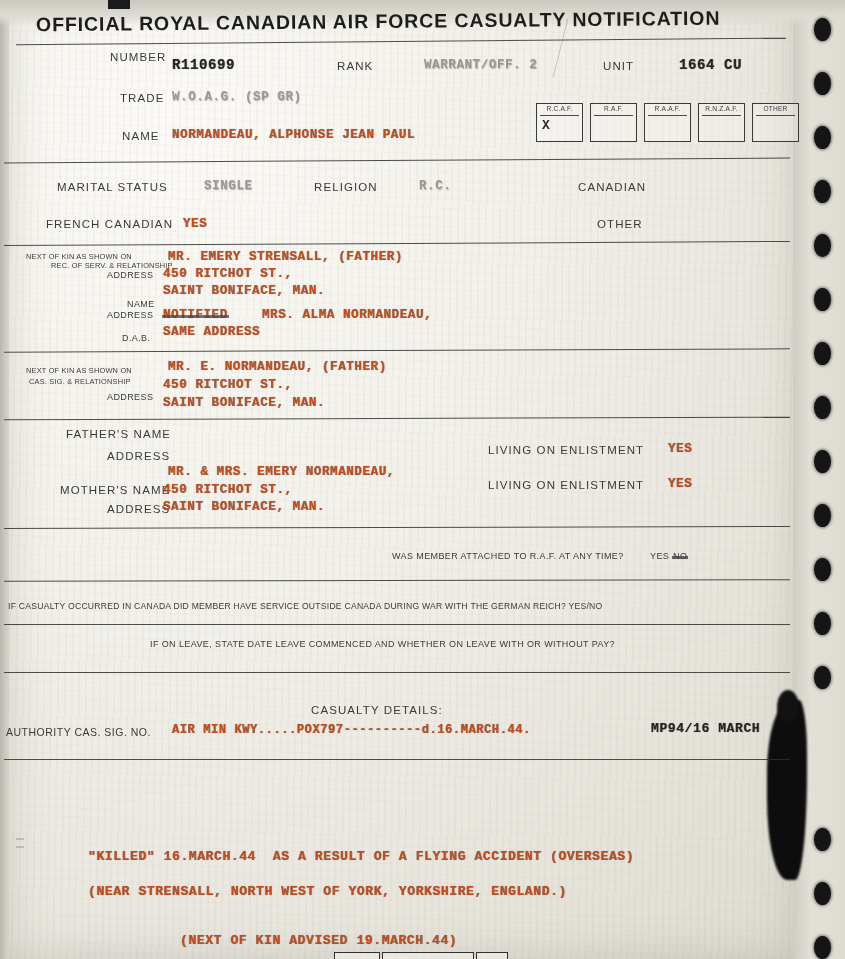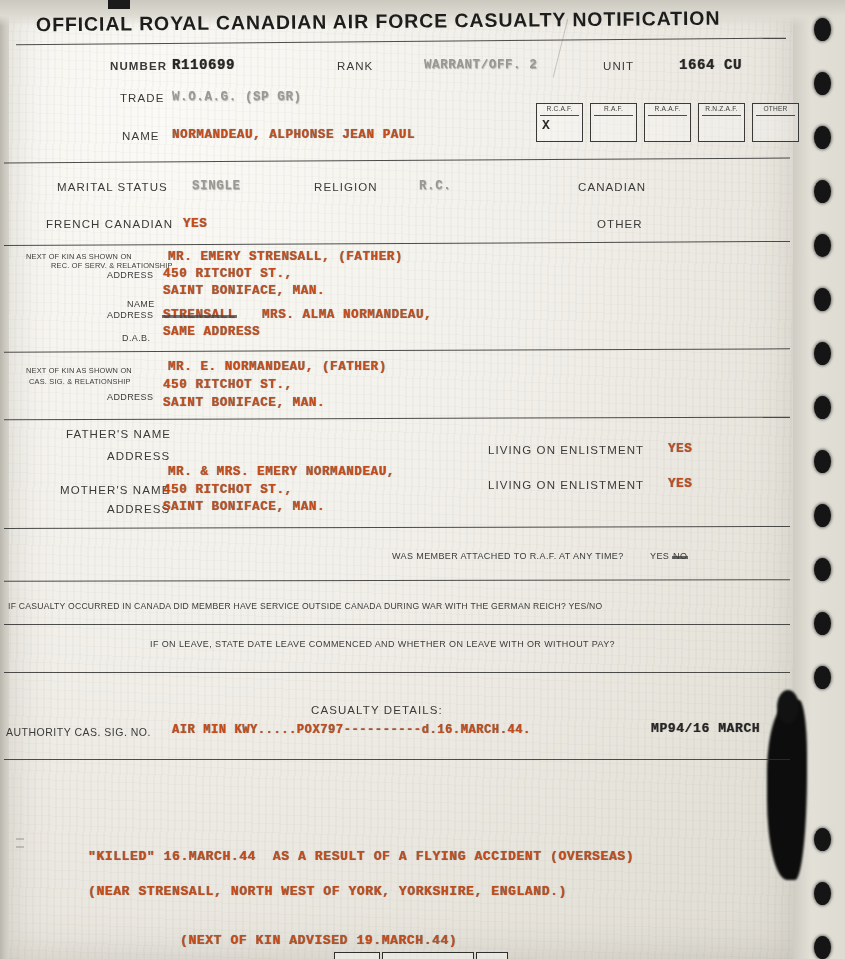--- a/index.html
+++ b/index.html
@@ -190,21 +190,21 @@
   <div class="hole" style="top:666px;"></div>
   <div class="hole" style="top:828px;"></div>
   <div class="hole" style="top:882px;"></div>
   <div class="hole" style="top:936px;"></div>
   <div class="blotch"></div>
   <div class="blotch2"></div>
 
   <div class="abs title" style="left:36px; top:10px; transform: rotate(-0.55deg);">OFFICIAL ROYAL CANADIAN AIR FORCE CASUALTY NOTIFICATION</div>
   <hr class="rule" style="left:16px; top:41px; width:770px; transform: rotate(-0.5deg);">
 
-  <div class="abs lbl" style="left:110px; top:60px;font-weight:bold;">NUMBER</div>
+  <div class="abs lbl" style="left:110px; top:51px;">NUMBER</div>
   <div class="abs tw strong" style="left:172px; top:57px; font-size:14px;">R110699</div>
 
   <div class="abs lbl" style="left:337px; top:60px;">RANK</div>
   <div class="abs tw faint" style="left:424px; top:58px;">WARRANT/OFF. 2</div>
 
   <div class="abs lbl" style="left:603px; top:60px;">UNIT</div>
   <div class="abs tw strong" style="left:679px; top:57px; font-size:14px;">1664 CU</div>
 
   <div class="abs lbl" style="left:120px; top:92px;">TRADE</div>
   <div class="abs tw faint" style="left:172px; top:90px;">W.O.A.G. (SP GR)</div>
@@ -234,21 +234,21 @@
   </div>
   <div class="box" style="left:752px; top:103px; width:45px; height:37px;">
     <div class="cap">OTHER</div>
     <div class="capline"></div>
     <div class="mark"></div>
   </div>
 
   <hr class="rule" style="left:4px; top:160px; width:786px; transform: rotate(-0.35deg);">
 
   <div class="abs lbl" style="left:57px; top:181px;">MARITAL STATUS</div>
-  <div class="abs tw faint" style="left:192px; top:179px;text-align:center;">SINGLE</div>
+  <div class="abs tw faint" style="left:204px; top:179px;text-align:center;">SINGLE</div>
 
   <div class="abs lbl" style="left:314px; top:181px;">RELIGION</div>
   <div class="abs tw faint" style="left:419px; top:179px;">R.C.</div>
 
   <div class="abs lbl" style="left:578px; top:181px;">CANADIAN</div>
 
   <div class="abs lbl" style="left:46px; top:218px;">FRENCH CANADIAN</div>
   <div class="abs tw" style="left:183px; top:217px;">YES</div>
   <div class="abs lbl" style="left:597px; top:218px;">OTHER</div>
 
@@ -257,21 +257,21 @@
   <div class="abs lbl xs" style="left:26px; top:252px;">NEXT OF KIN AS SHOWN ON</div>
   <div class="abs lbl xs" style="left:19px; top:261px;padding-left:32px;">REC. OF SERV. &amp; RELATIONSHIP</div>
   <div class="abs lbl sm" style="left:107px; top:270px;">ADDRESS</div>
   <div class="abs lbl sm" style="left:127px; top:299px;">NAME</div>
   <div class="abs lbl sm" style="left:107px; top:310px;">ADDRESS</div>
   <div class="abs lbl sm" style="left:122px; top:333px;">D.A.B.</div>
 
   <div class="abs tw" style="left:168px; top:250px;">MR. EMERY STRENSALL, (FATHER)</div>
   <div class="abs tw" style="left:163px; top:267px;">450 RITCHOT ST.,</div>
   <div class="abs tw" style="left:163px; top:284px;">SAINT BONIFACE, MAN.</div>
-  <div class="abs tw strike" style="left:163px; top:308px;">STRENSALL</div>
+  <div class="abs tw strike" style="left:163px; top:308px;">NOTIFIED</div>
   <div class="abs tw" style="left:262px; top:308px;">MRS. ALMA NORMANDEAU,</div>
   <div class="abs tw" style="left:163px; top:325px;">SAME ADDRESS</div>
 
   <hr class="rule" style="left:4px; top:350px; width:786px; transform: rotate(-0.25deg);">
 
   <div class="abs lbl xs" style="left:26px; top:366px;">NEXT OF KIN AS SHOWN ON</div>
   <div class="abs lbl xs" style="left:29px; top:377px;">CAS. SIG. &amp; RELATIONSHIP</div>
   <div class="abs lbl sm" style="left:107px; top:392px;">ADDRESS</div>
 
   <div class="abs tw" style="left:168px; top:360px;">MR. E. NORMANDEAU, (FATHER)</div>

